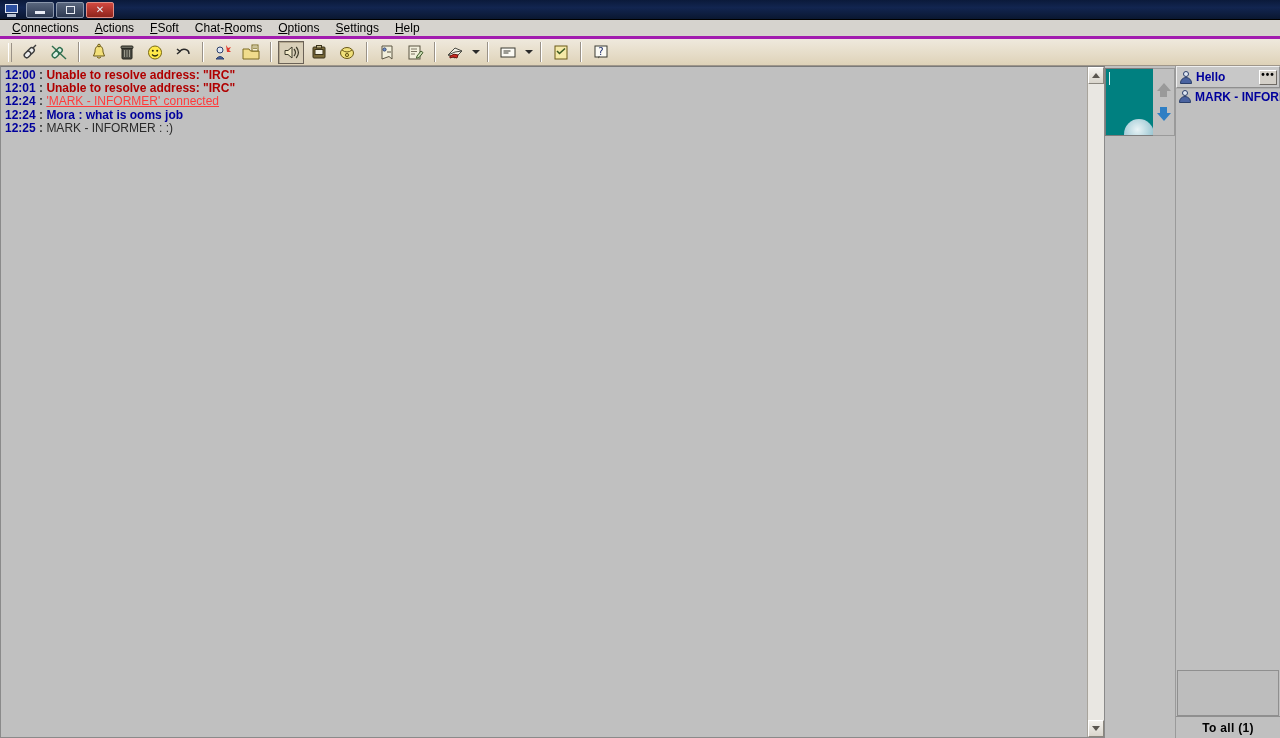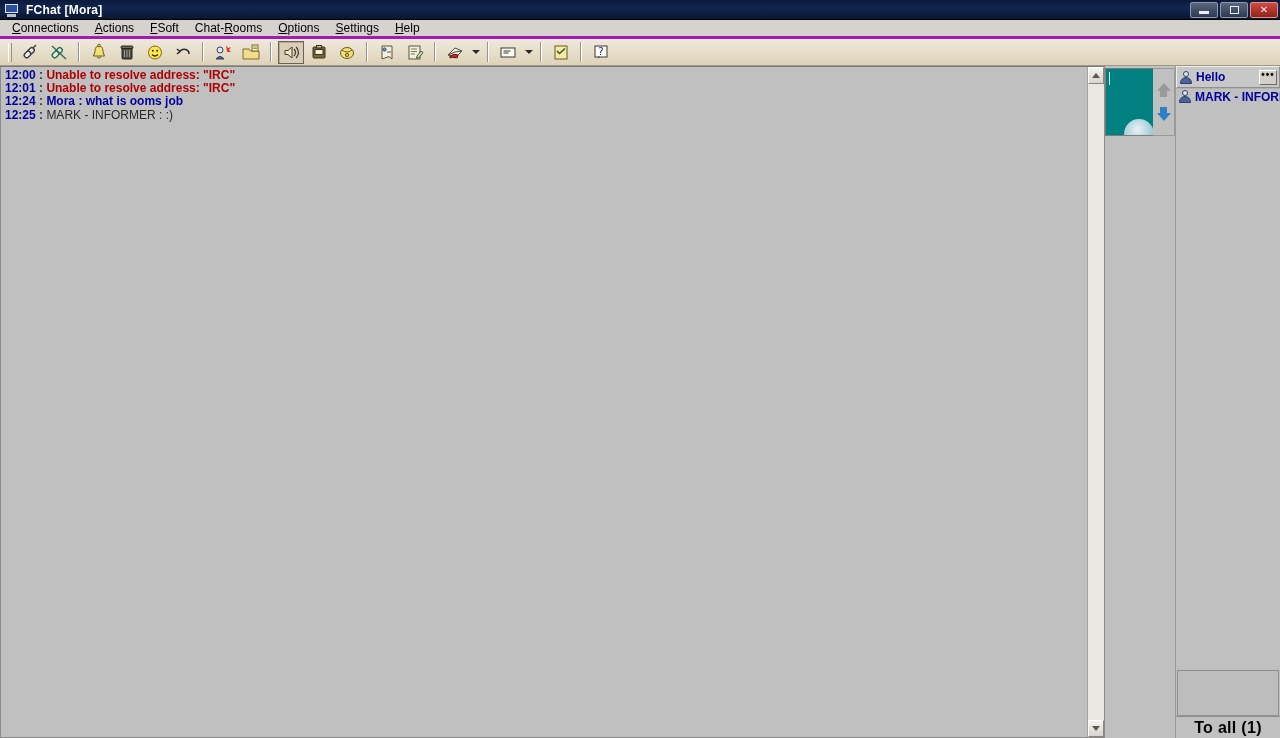--- a/index.html
+++ b/index.html
@@ -285,21 +285,21 @@
     font-size: 12px; font-weight: bold; color: #00009c;
     overflow:hidden;
   }
   .sb-footer {
     height: 22px; flex: 0 0 22px;
     display:flex;align-items:center;justify-content:center;
     background:#c0c0c0;
     border-top:1px solid #8f8f8f;
   }
   .sb-footer .lbl {
-    font-size: 16px; font-weight: bold; color:#000;
+    font-size: 12px; font-weight: bold; color:#000;
     letter-spacing: .3px;
   }
   .sb-gap {
     flex: 0 0 46px;
     background:#bdbdbd;
     border:1px solid #8f8f8f;
     margin: 0 1px;
   }
 
   
@@ -308,21 +308,20 @@
 </head>
 <body>
 
 <div id="app">
 
   <div class="titlebar">
     <div class="tb-icon">
       <div class="screen"></div>
         <div class="base"></div>
     </div>
-    <div class="tb-title">FChat [Mora]</div>
     <div class="tb-buttons">
       <div class="tb-btn">
           <div class="minbar"></div>
         </div>
       <div class="tb-btn">
           <div class="sq"></div>
         </div>
       <div class="tb-btn close">
         <span class="gl">✕</span>
       </div>
@@ -498,20 +497,21 @@
   </div>
 
   <div class="body">
 
     <div class="left-col">
 
       <div class="chatwrap">
         <div class="chatlog" id="chatlog">
             <div class="msg"><span class="ts">12:00</span><span class="sep"> : </span><span class="m-err">Unable to resolve address: "IRC"</span></div>
             <div class="msg"><span class="ts">12:01</span><span class="sep"> : </span><span class="m-err">Unable to resolve address: "IRC"</span></div>
+            <div class="msg"><span class="ts">12:24</span><span class="sep"> : </span><span class="m-sys">'MARK - INFORMER' connected</span></div>
             <div class="msg"><span class="ts">12:24</span><span class="sep"> : </span><span class="m-self">Mora : what is ooms job</span></div>
             <div class="msg"><span class="ts">12:25</span><span class="sep"> : </span><span class="m-plain">MARK - INFORMER : :)</span></div>
           </div>
         <div class="vscroll">
           <div class="sb-btn">
               <div class="tri-up"></div>
             </div>
           <div class="sb-track"></div>
           <div class="sb-btn">
               <div class="tri-dn"></div>

